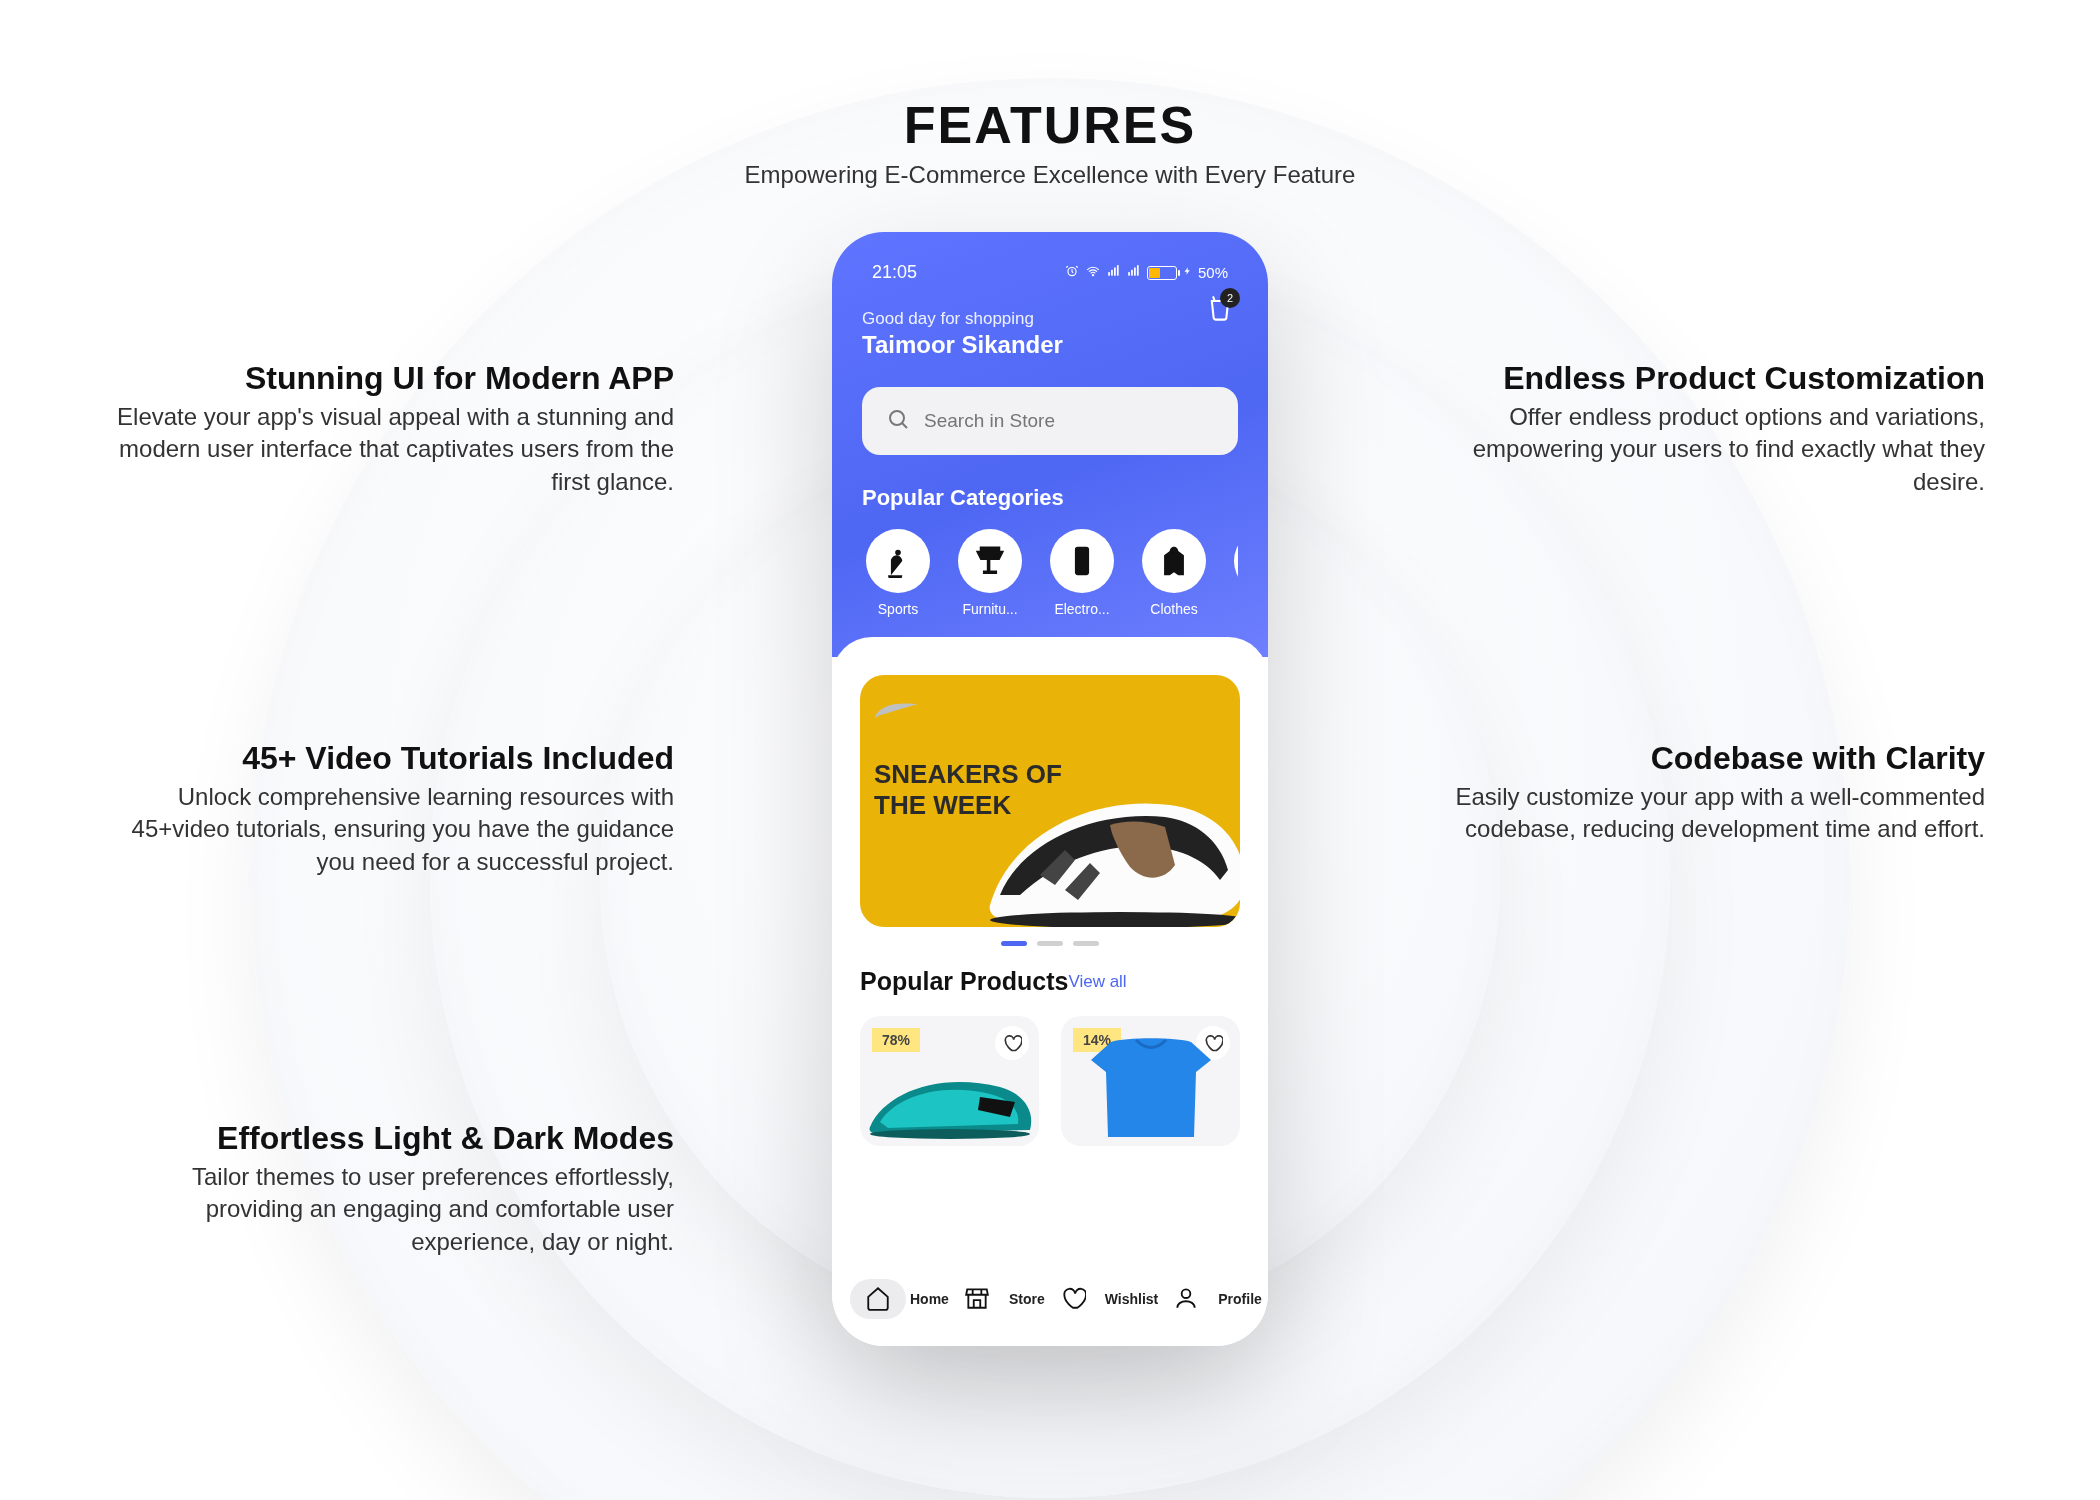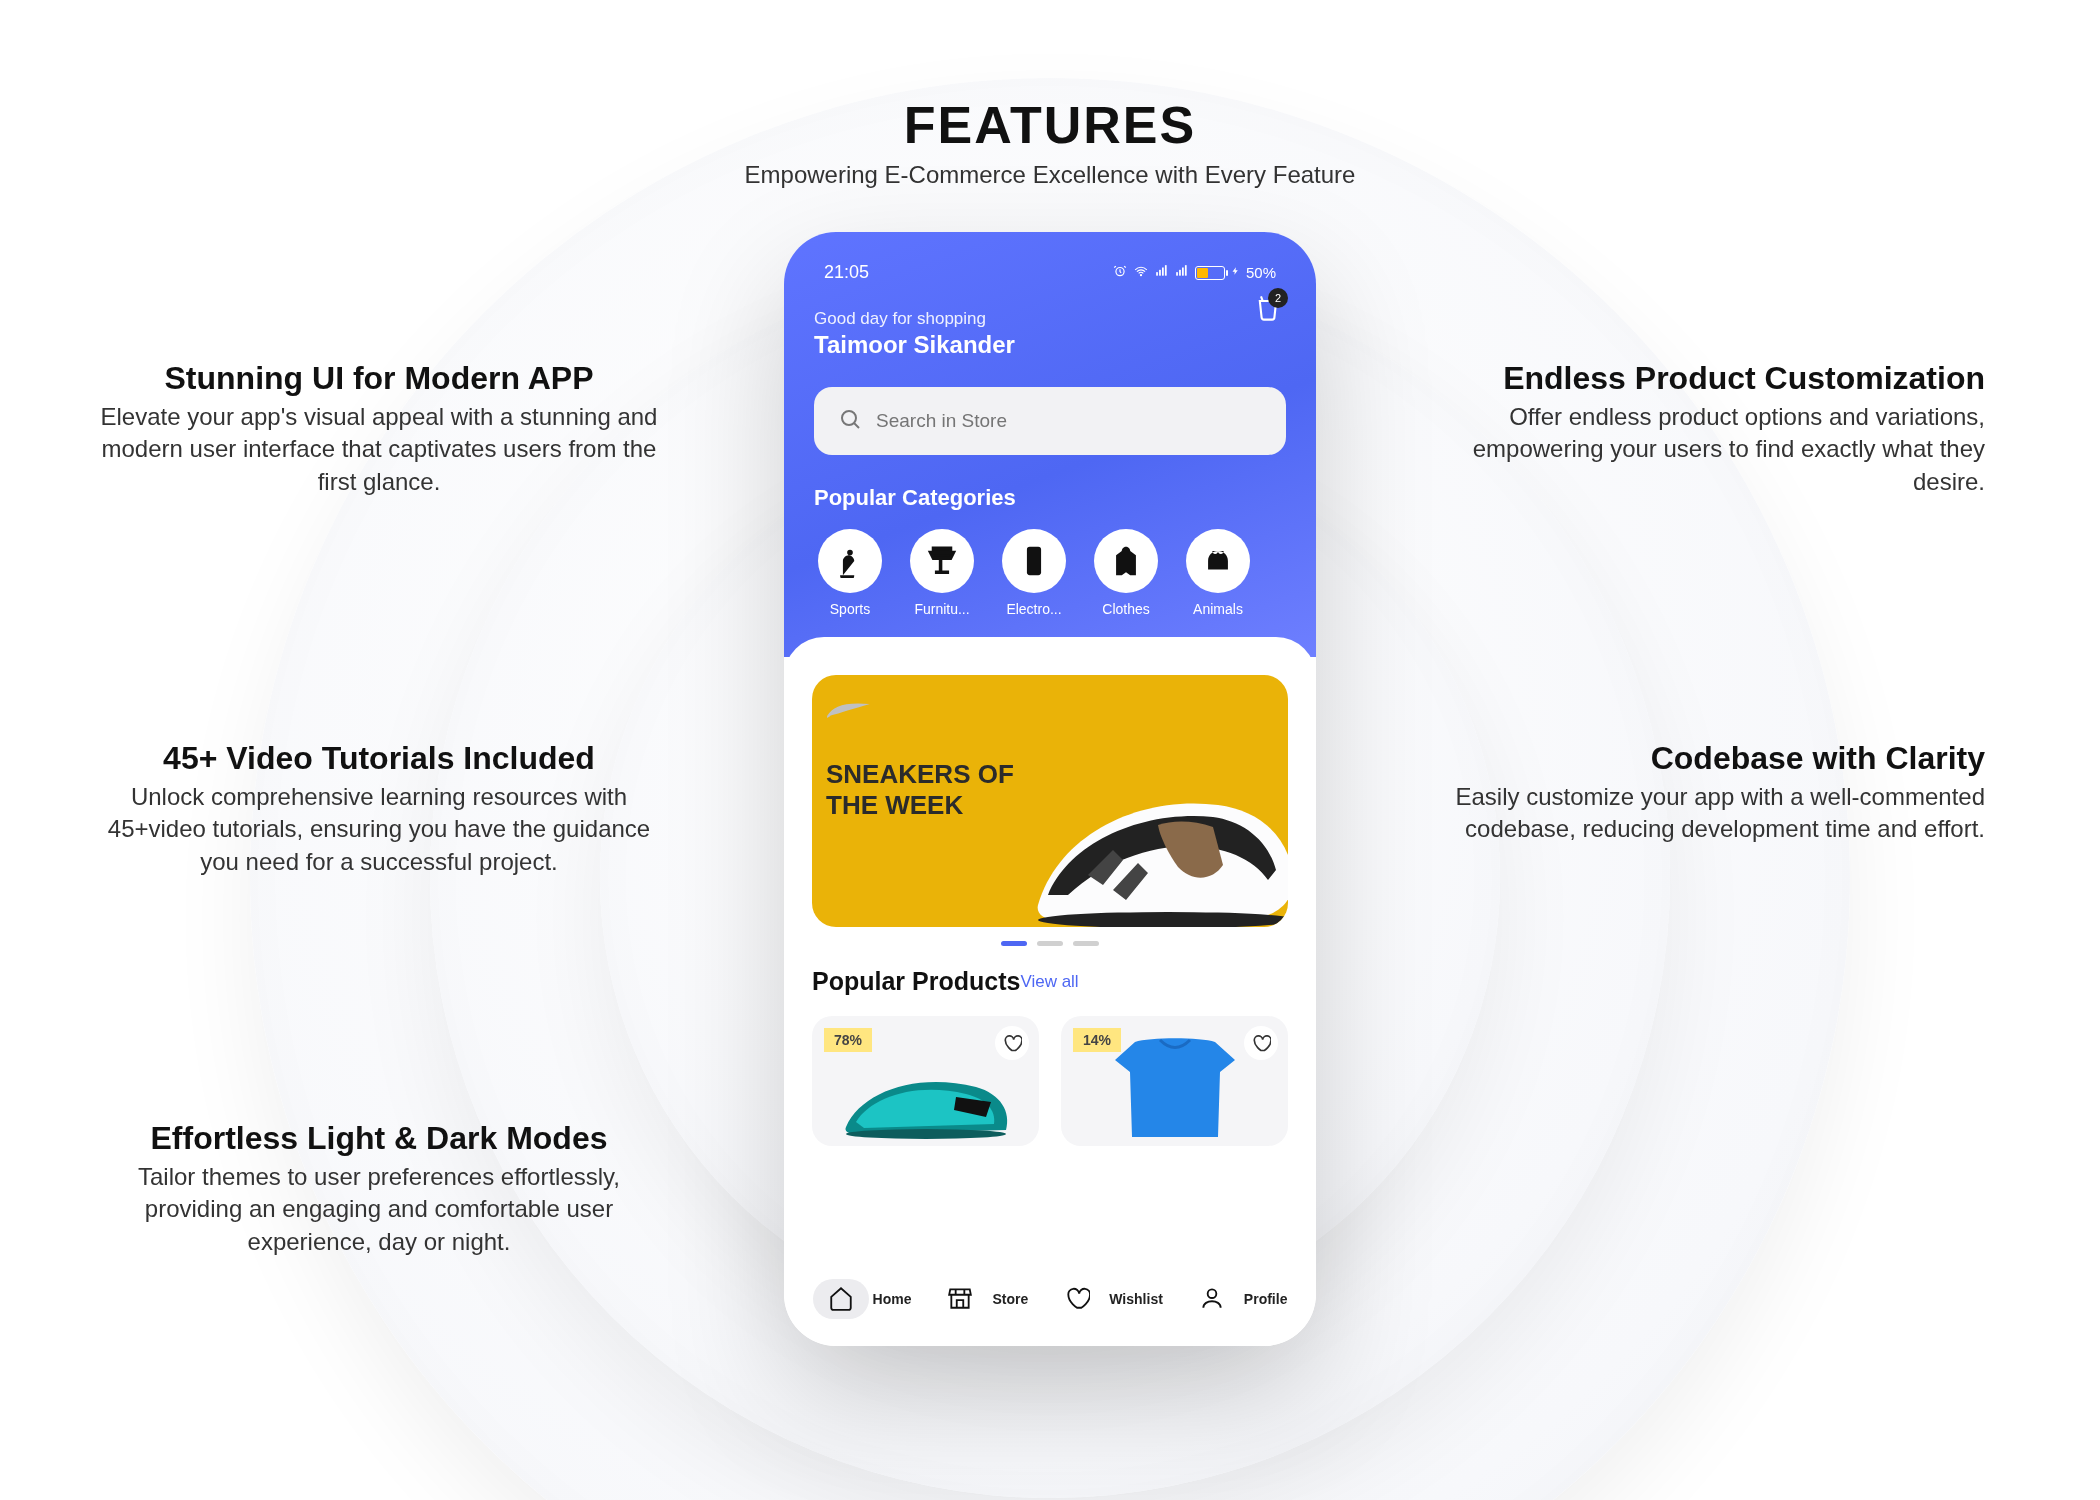--- a/index.html
+++ b/index.html
@@ -27,30 +27,30 @@
   .ring.r1 { width: 1600px; height: 1600px; top:0; left:0; }
   .ring.r2 { width: 1240px; height: 1240px; top:180px; left:180px; }
   .ring.r3 { width: 900px; height: 900px; top:350px; left:350px; }
 
   .page-header { position: relative; text-align: center; padding-top: 95px; }
   .page-title { font-size: 52px; font-weight: 900; letter-spacing: 2px; color: #111; }
   .page-subtitle { font-size: 24px; color: #333; margin-top: 6px; }
 
   .features { position: absolute; top: 0; left: 0; width: 100%; height: 100%; }
   .feature { position: absolute; width: 560px; }
-  .feature.left { text-align: center; left: 99px; }
+  .feature.left { text-align: right; left: 114px; }
   .feature.right { text-align: right; right: 115px; }
   .feature h3 { font-size: 32px; font-weight: 800; color: #111; margin-bottom: 4px; }
   .feature p { font-size: 24px; line-height: 1.35; color: #333; }
 
   .phone {
     position: absolute;
     left: 50%; top: 232px;
     transform: translateX(-50%);
-    width: 532px; height: 1114px;
+    width: 436px; height: 1114px;
     background: #fff;
     border-radius: 52px;
     box-shadow: 0 50px 120px rgba(0,0,0,0.18);
     overflow: hidden;
   }
   .phone-top {
     background: linear-gradient(160deg, #5f74ff 0%, #4e67f3 55%, #6e7fff 100%);
     color: #fff;
     padding: 30px 30px 40px 30px;
     position: relative;

